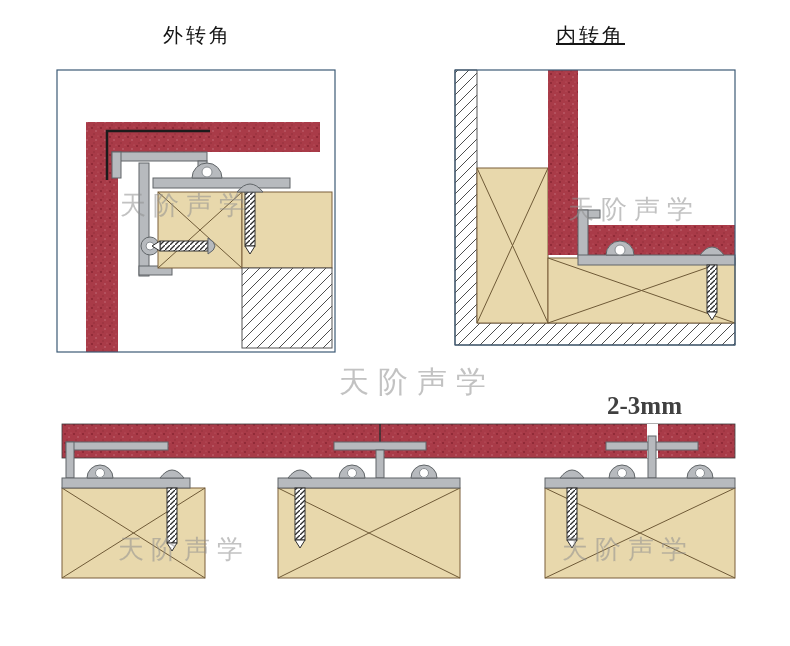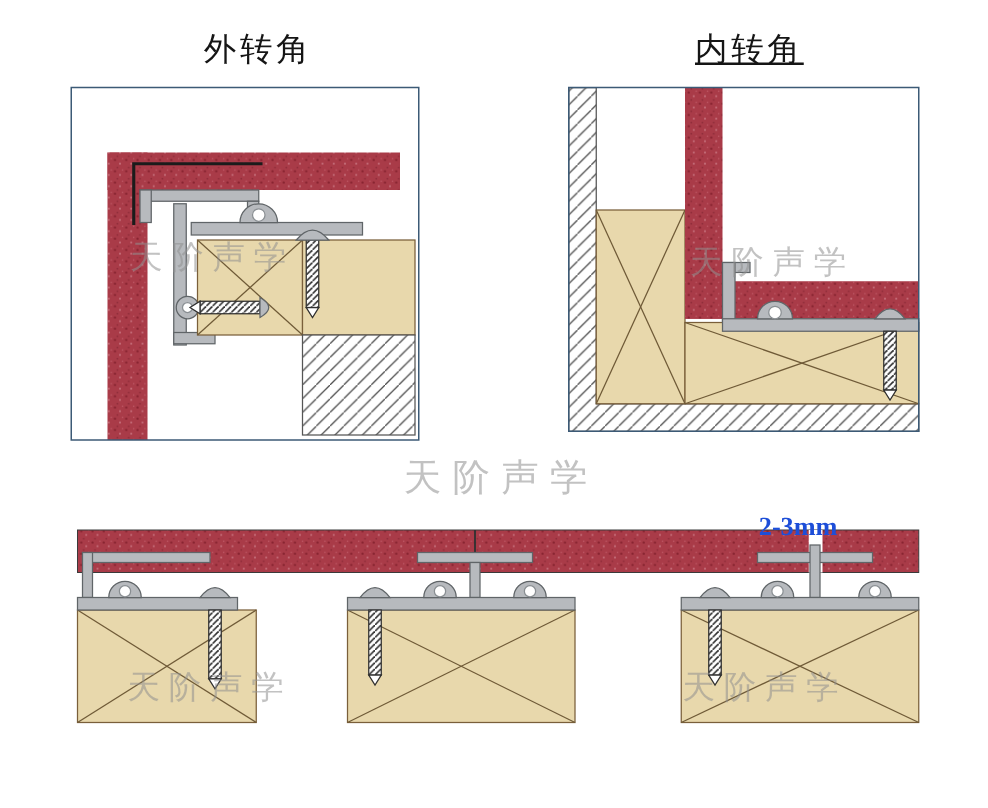--- a/index.html
+++ b/index.html
@@ -2,38 +2,38 @@
 <html><head>
 <meta charset="utf-8">
 <style>
   html,body{margin:0;padding:0;background:#ffffff;}
   .canvas{
     position:relative;width:790px;height:646px;background:#ffffff;
     overflow:hidden;font-family:"Liberation Sans",sans-serif;
   }
   .drawing{position:absolute;left:0;top:0;}
   .title{
-    position:absolute;font-size:26px;color:#151515;letter-spacing:3px;
+    position:absolute;font-size:20px;color:#151515;letter-spacing:3px;
     white-space:nowrap;
   }
   .title-outer{left:163px;top:22px;}
   .title-inner{left:556px;top:22px;text-decoration:underline;}
   .watermark{
     position:absolute;color:rgba(143,143,143,0.55);font-size:26px;
-    letter-spacing:7px;white-space:nowrap;pointer-events:none;
+    letter-spacing:7px;white-space:nowrap;pointer-events:none;margin-left:16px;
   }
   .wm-1{left:104px;top:188px;}
   .wm-2{left:552px;top:192px;}
   .wm-3{left:323px;top:362px;font-size:30px;letter-spacing:9px;}
   .wm-4{left:102px;top:532px;}
   .wm-5{left:546px;top:532px;}
   .dim-label{
-    position:absolute;left:607px;top:409px;
+    position:absolute;left:607px;top:392px;
     font-family:"Liberation Serif",serif;font-weight:bold;
-    font-size:21px;color:#1d4ed8;white-space:nowrap;
+    font-size:25px;color:#404040;white-space:nowrap;
   }
 </style>
 </head>
 <body>
 
 <div class="canvas">
 
   <svg class="drawing" width="790" height="646" viewBox="0 0 790 646">
     <defs>
       <pattern id="speckleRed" patternUnits="userSpaceOnUse" width="9" height="9">

